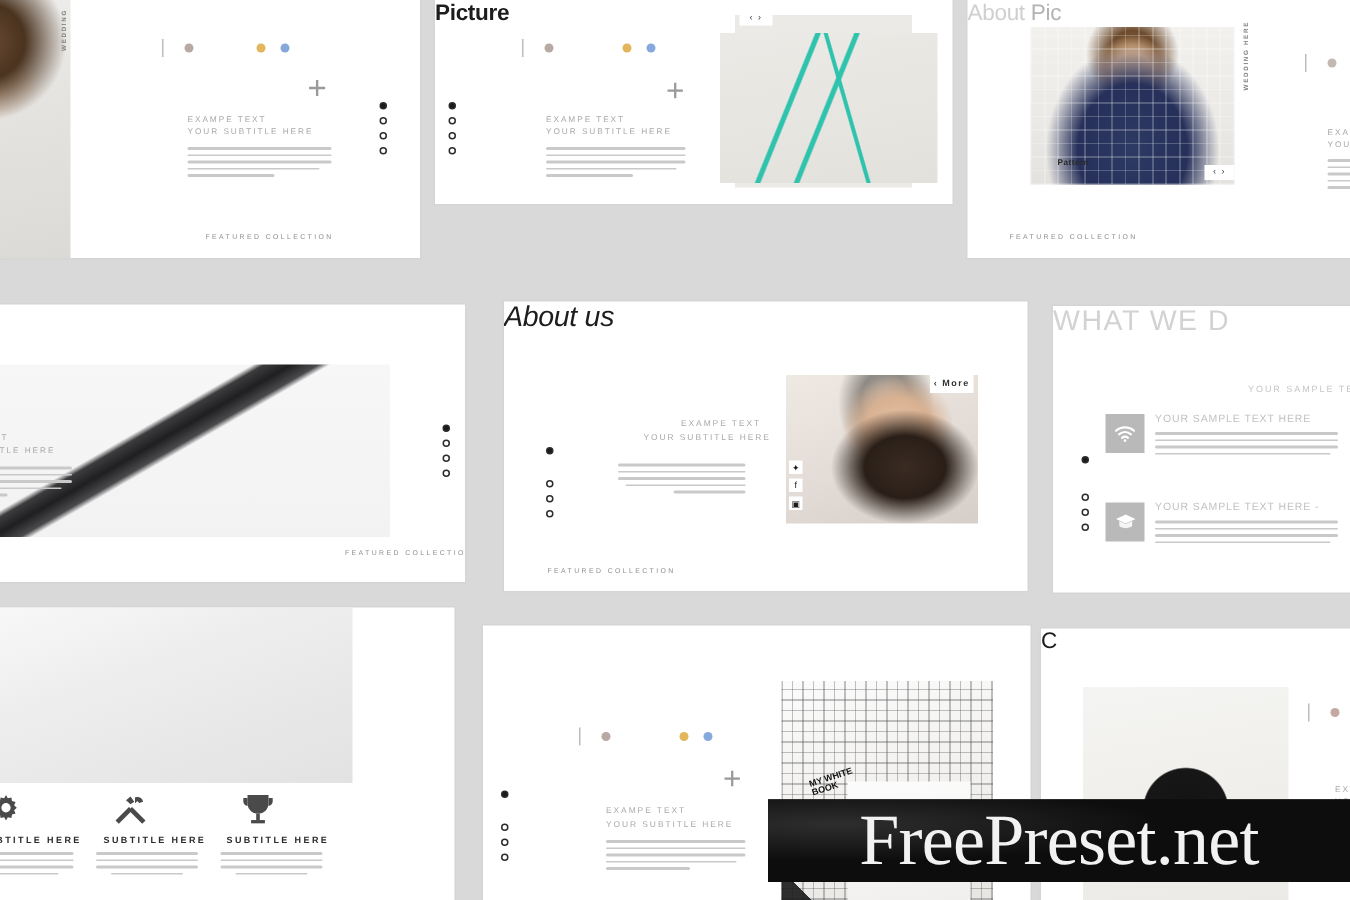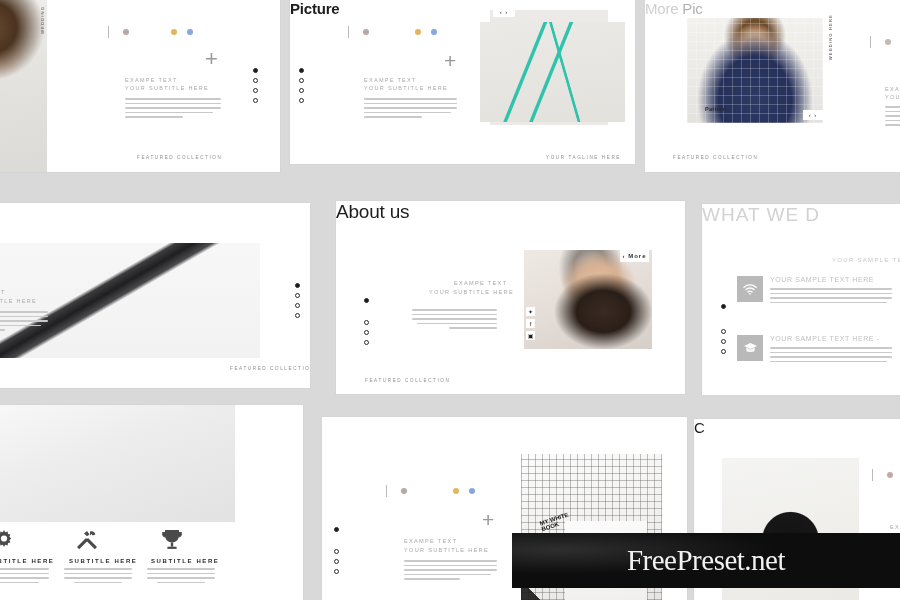--- a/index.html
+++ b/index.html
@@ -70,21 +70,21 @@
     left: 512px; top: 533px; width: 388px; height: 55px;
     background:
       radial-gradient(ellipse at 12% 30%, #2e2e2e 0%, #0d0d0d 45%),
       radial-gradient(ellipse at 70% 75%, #303030 0%, #0a0a0a 55%),
       #101010;
     display: flex; align-items: center; justify-content: center;
     z-index: 50;
   }
   .watermark span {
     font-family: "Liberation Serif", serif;
-    font-size: 29px; color: #f2f2f2; letter-spacing: -0.5px; line-height: 1;
+    font-size: 48px; color: #f2f2f2; letter-spacing: -0.5px; line-height: 1;
   }
 
   
   .ph-model {
     background:
       radial-gradient(circle at 40% 16%, #6a4a33 0%, #4a331f 16%, rgba(74,51,31,0) 34%),
       radial-gradient(circle at 47% 30%, #e8c9ae 0%, rgba(232,201,174,0) 22%),
       linear-gradient(170deg, #efeeec 0%, #e6e4e1 40%, #dcdad6 100%);
   }
   .ph-girl-plaid {
@@ -180,21 +180,21 @@
     <div class="copy" style="left:170px; top:98px; width:96px;">
       <i></i>
         <i></i>
         <i></i>
         <i style="width:92%"></i>
         <i style="width:60%"></i>
     </div>
     <div class="footnote" style="left:182px; top:155px; font-size:4.6px;">FEATURED COLLECTION</div>
   </div>
 
-  <div class="slide shadow-card" style="left:290px; top:0; width:345px; height:164px;">
+  <div class="slide shadow-card" style="left:290px; top:0; width:345px; height:136px;">
     <div class="headline" style="left:20px; top:3px; font-size:15px;">
       <span>Picture</span>
     </div>
     <div class="dots-row" style="left:58px; top:26px;">
       <div class="vline"></div>
       <div class="d" style="background:#b9a9a3; margin-right:46px;"></div>
       <div class="d" style="background:#e3b65c; margin-right:10px;"></div>
       <div class="d" style="background:#86a8dc;"></div>
     </div>
     <div class="plus" style="left:154px; top:50px; font-size:21px;">+</div>
@@ -218,21 +218,21 @@
     <div class="nav-arrows" style="left:203px; top:6px; width:22px; height:11px; font-size:6px;">‹ ›</div>
     <div class="footnote" style="left:256px; top:155px; font-size:4.6px;">YOUR TAGLINE HERE</div>
   </div>
 
   <div class="slide shadow-card" style="left:645px; top:0; width:300px; height:172px;">
     <div class="photo ph-girl-plaid" style="left:42px; top:18px; width:136px; height:105px;"></div>
     <div class="bottom-title" style="left:60px; top:106px; font-size:5.5px; letter-spacing:0.3px;">Pattern</div>
     <div class="nav-arrows" style="left:158px; top:110px; width:20px; height:10px; font-size:6px;">‹ ›</div>
     <div class="vlabel" style="left:183px; top:14px;">WEDDING HERE</div>
     <div class="headline" style="left:200px; top:5px; font-size:15px; font-weight:300; color:#cfcfcf;">
-      <span class="light" style="color:#cfcfcf;">More</span>
+      <span class="light" style="color:#cfcfcf;">About</span>
       <span class="light">Pic</span>
     </div>
     <div class="dots-row" style="left:225px; top:36px;">
       <div class="vline"></div>
       <div class="d" style="background:#c4b8b2;"></div>
     </div>
     <div class="subhead" style="left:240px; top:86px; font-size:5.5px;">EXAMPC</div>
     <div class="subhead" style="left:240px; top:94px; font-size:5.5px;">YOUR SU</div>
     <div class="copy" style="left:240px; top:106px; width:60px;">
       <i></i>
@@ -262,21 +262,21 @@
       <div class="pd active"></div>
       <div class="pd"></div>
       <div class="pd"></div>
       <div class="pd"></div>
     </div>
     <div class="footnote" style="left:290px; top:163px; font-size:4.6px;">FEATURED COLLECTION</div>
   </div>
 
   <div class="slide shadow-card" style="left:336px; top:201px; width:349px; height:193px;">
     <div class="headline" style="left:79px; top:57px; font-size:19px; font-weight:400;">
-      <span style="font-weight:400;">About us</span>
+      <span style="font-weight:400;font-style:italic;">About us</span>
     </div>
     <div class="subhead" style="left:118px; top:79px; font-size:5.6px;">EXAMPE TEXT</div>
     <div class="subhead" style="left:93px; top:88px; font-size:5.6px;">YOUR SUBTITLE HERE</div>
     <div class="copy" style="left:76px; top:108px; width:85px;">
       <i></i>
         <i></i>
         <i></i>
         <i style="width:94%; margin-left:6%"></i>
         <i style="width:56%; margin-left:44%"></i>
     </div>

